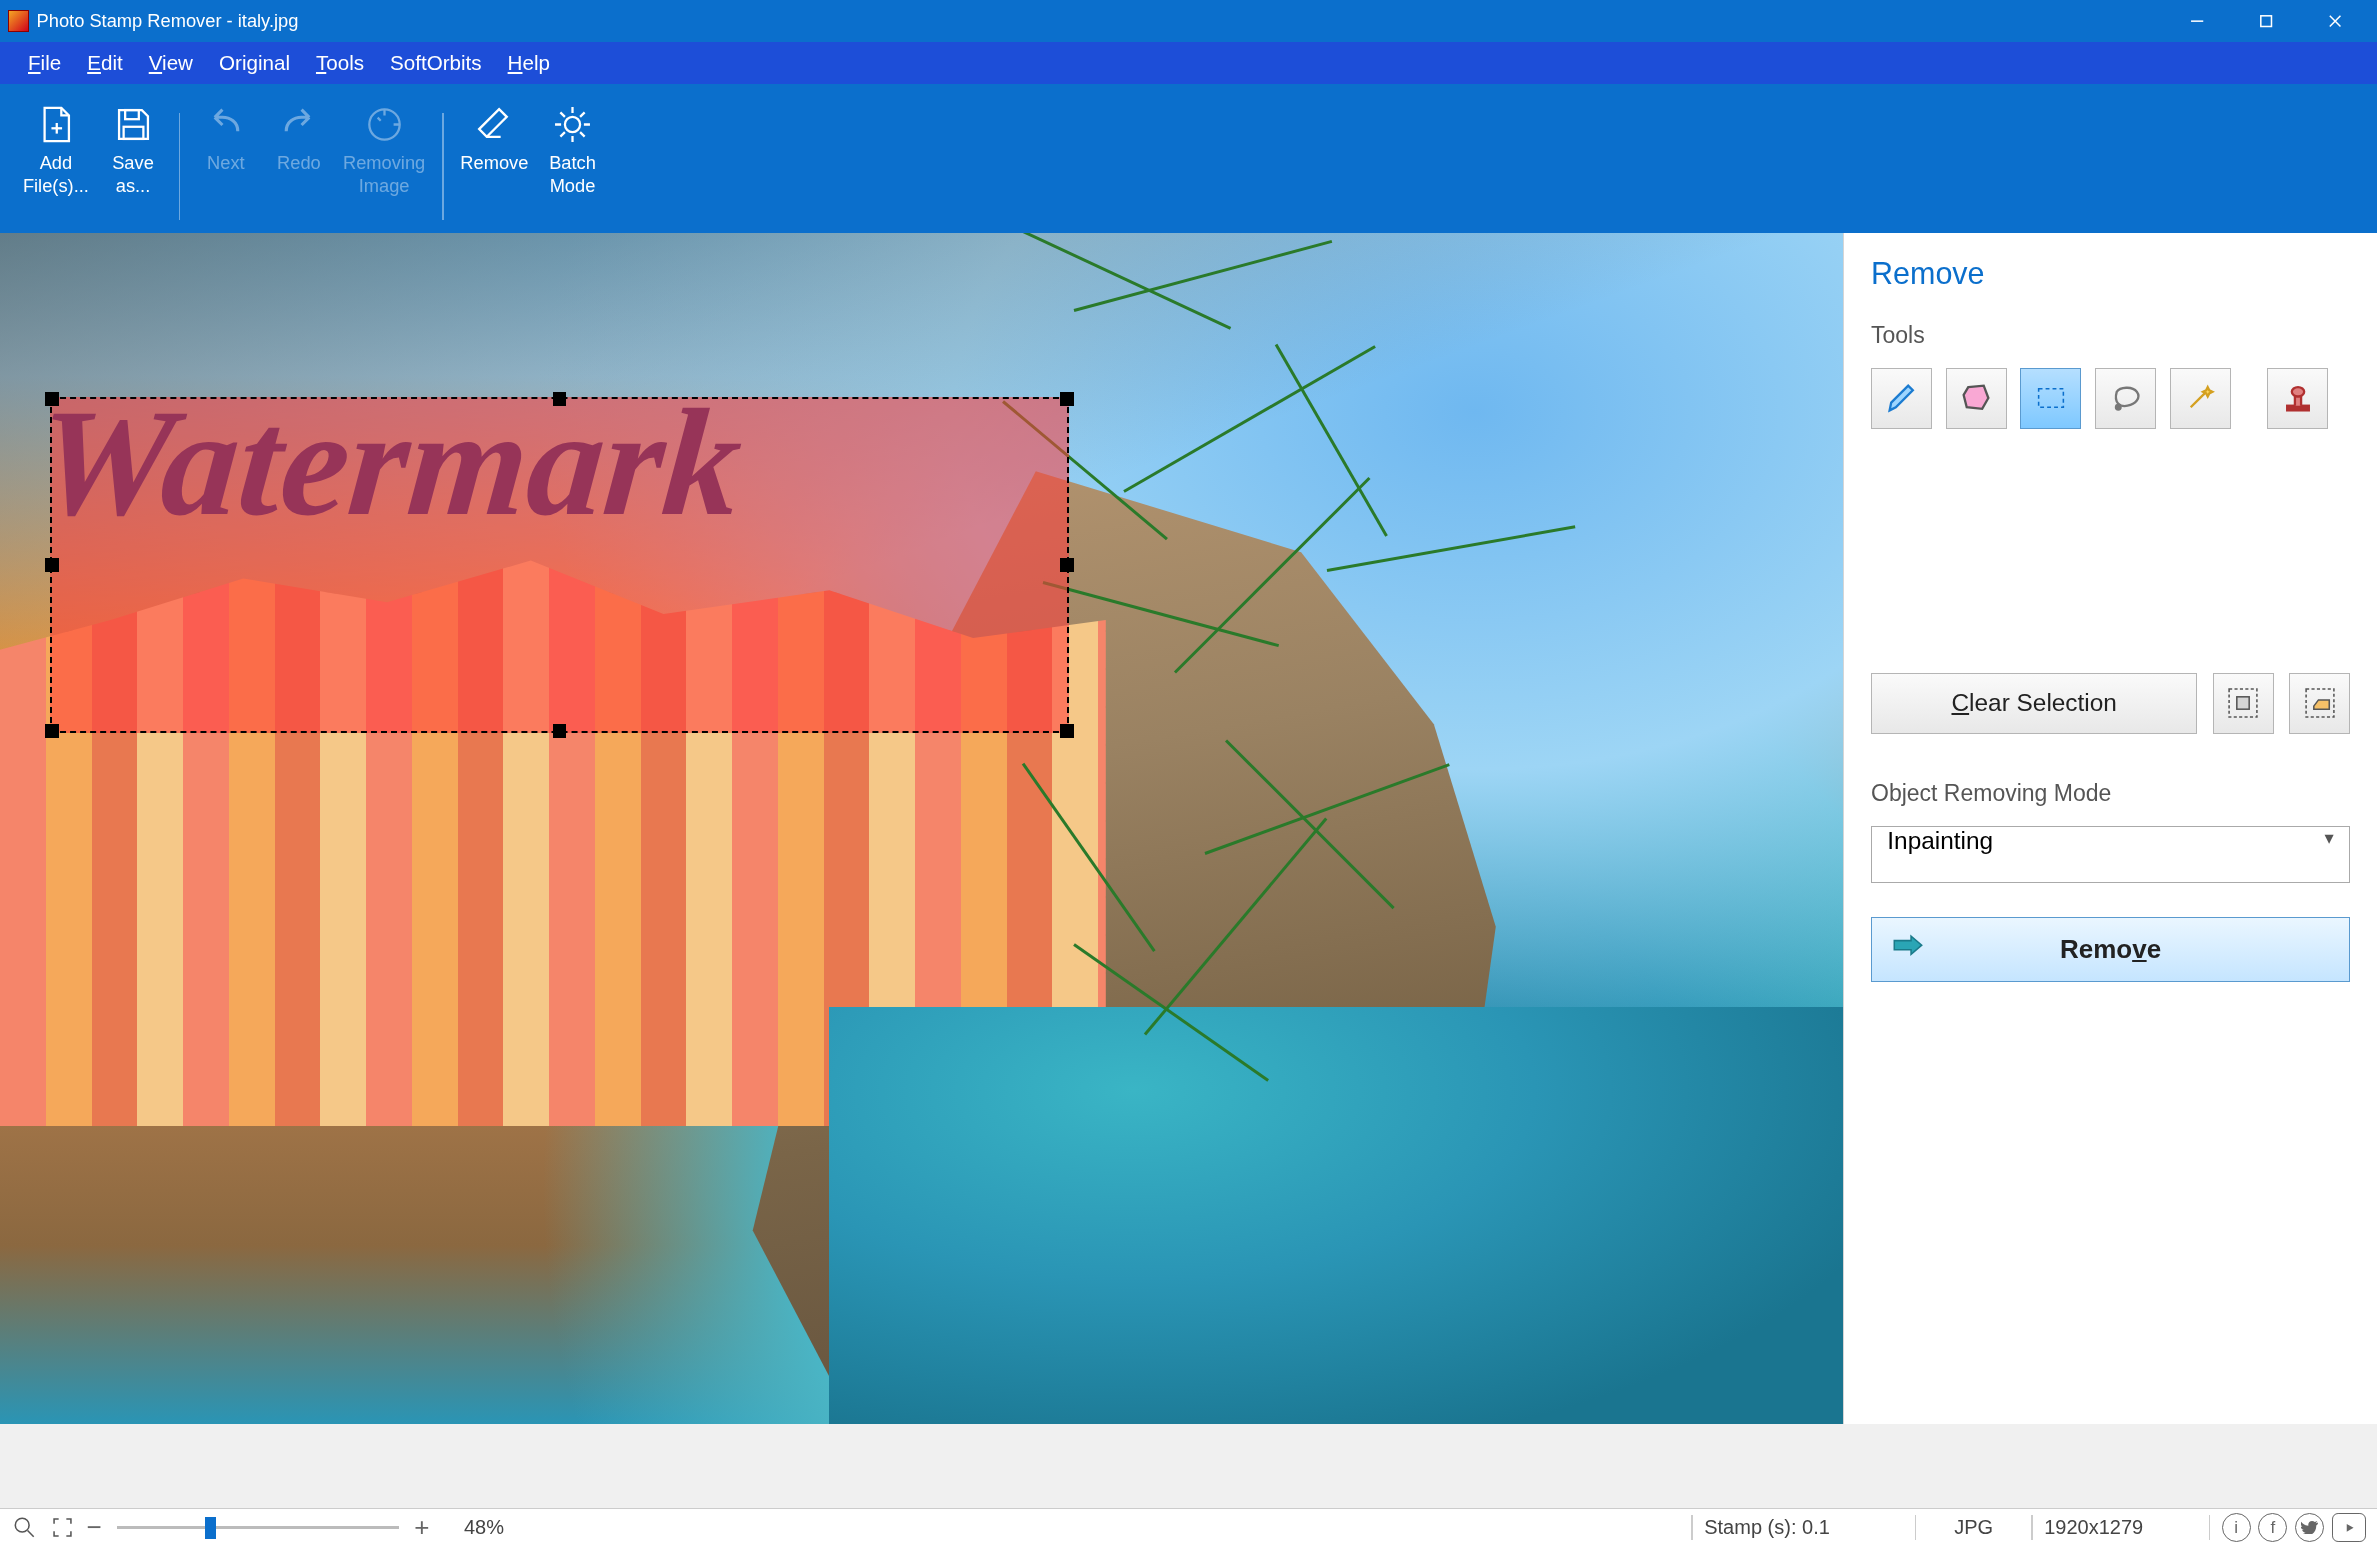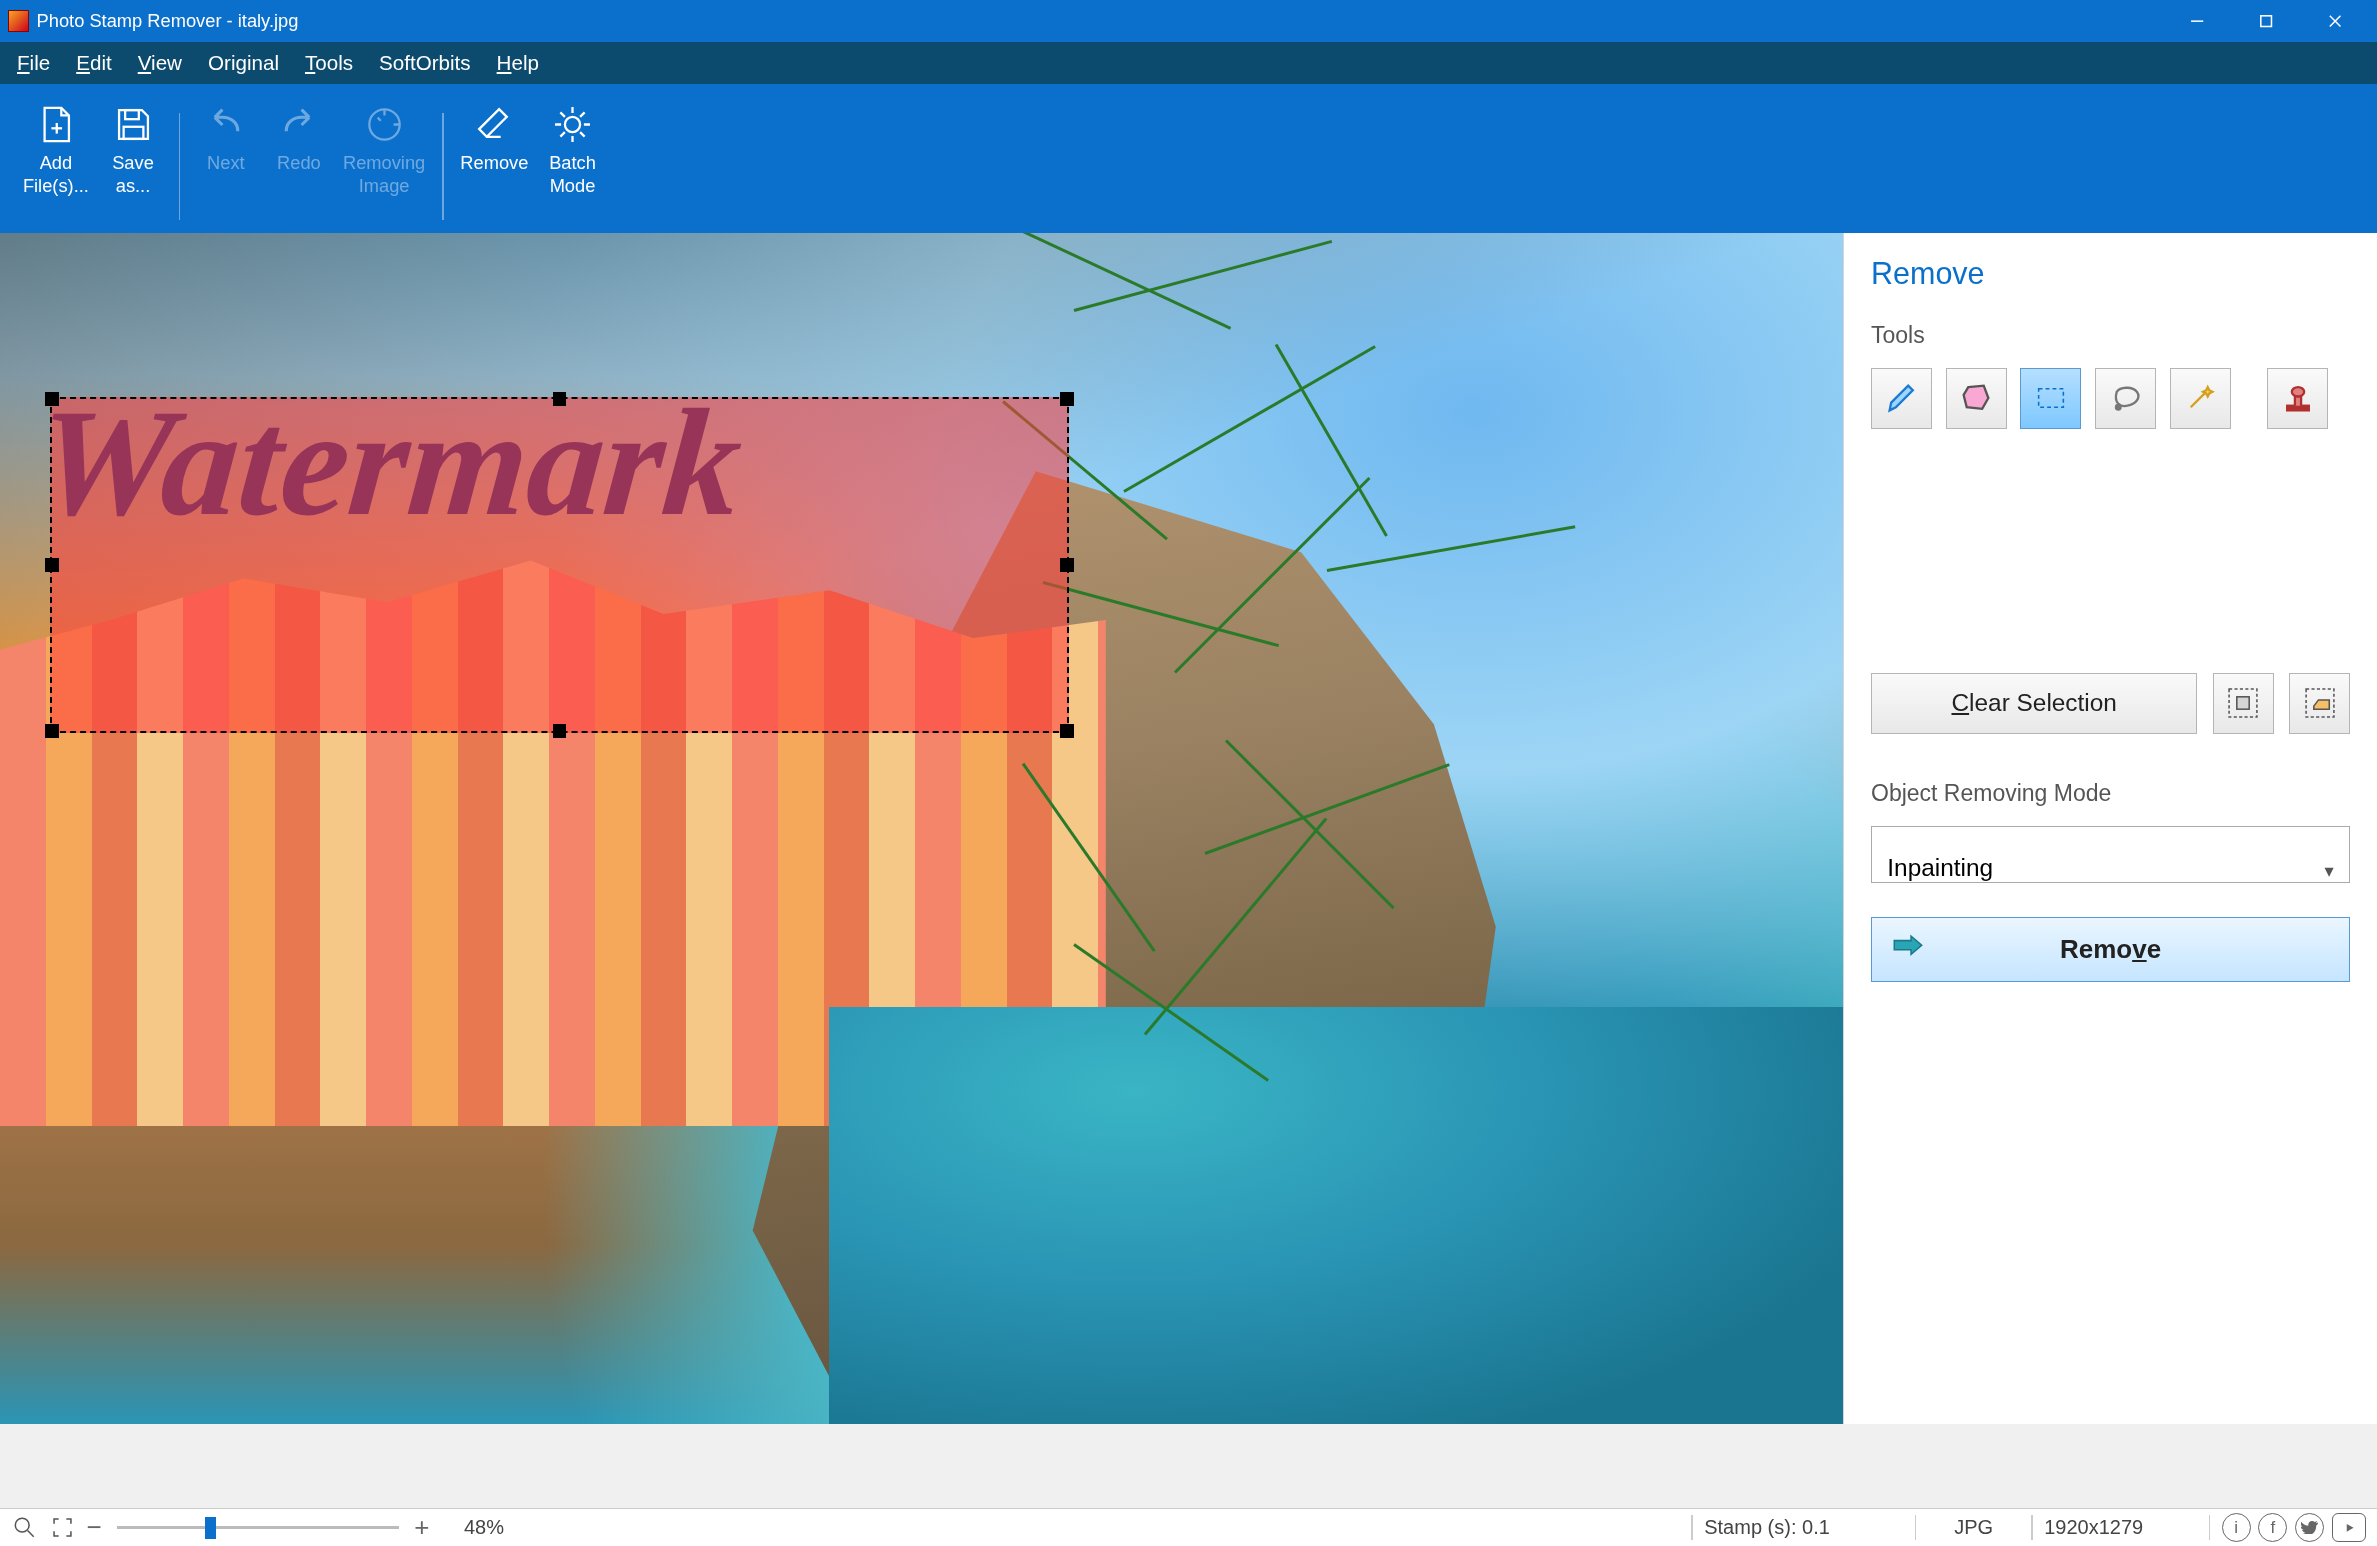--- a/index.html
+++ b/index.html
@@ -22,24 +22,24 @@
   margin-right: 7.6px;
 }
 .titlebar .title { font-size: 18.3px; font-weight: 400; }
 .titlebar .win-controls { margin-left: auto; display: flex; }
 .titlebar .win-btn { width: 69px; height: 42px; display:flex; align-items:center; justify-content:center; }
 .titlebar .win-btn svg { stroke:#fff; fill:none; }
 
 
 .menubar {
   height: 42px;
-  background: #0c4a6e;
+  background: #1d4ed8;
   display: flex;
   align-items: center;
-  padding: 0 17px;
+  padding: 0 28px;
   gap: 26px;
 }
 .menu-item { color:#fff; font-size: 20.6px; cursor:default; }
 .menu-item .u { text-decoration: underline; }
 
 
 .toolbar {
   height: 149px;
   background: #0b6fcc;
   display:flex;
@@ -154,21 +154,21 @@
 }
 .clear-btn .u { text-decoration: underline; }
 .mini-btn {
   width:61px; height:61px; border:0.8px solid #b5b5b5;
   background:linear-gradient(#fafafa,#e8e8e8);
   display:flex; align-items:center; justify-content:center;
 }
 .mode-label { color:#555; font-size:23px; margin-bottom:19px; }
 .mode-select {
   height:57px; border:0.8px solid #aaa; background:#fff;
-  display:flex; align-items:flex-end; padding:0 15.3px; font-size:24.4px;
+  display:flex; align-items:flex-start; padding:0 15.3px; font-size:24.4px;
   position:relative; margin-bottom:34px;
 }
 .mode-select::after { content:'▾'; position:absolute; right:15.3px; font-size:18.3px; color:#555; }
 .remove-big {
   height:65px; border:0.8px solid #5a9acf;
   background:linear-gradient(#eaf6ff,#c5e5ff);
   display:flex; align-items:center; justify-content:center;
   font-size:26px; font-weight:600; color:#222;
   position:relative;
 }

